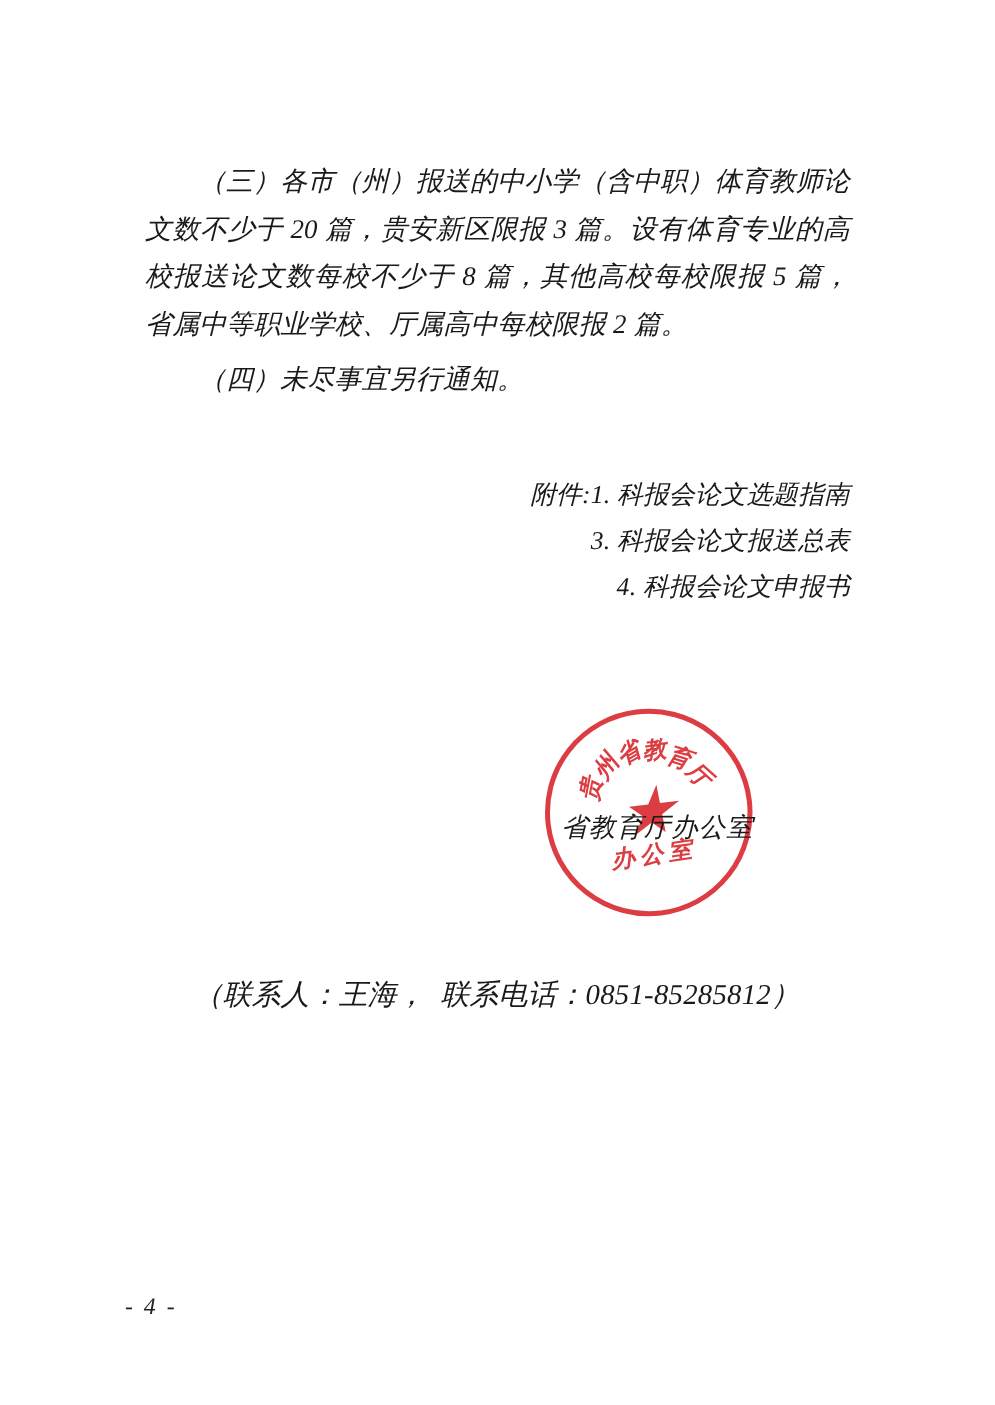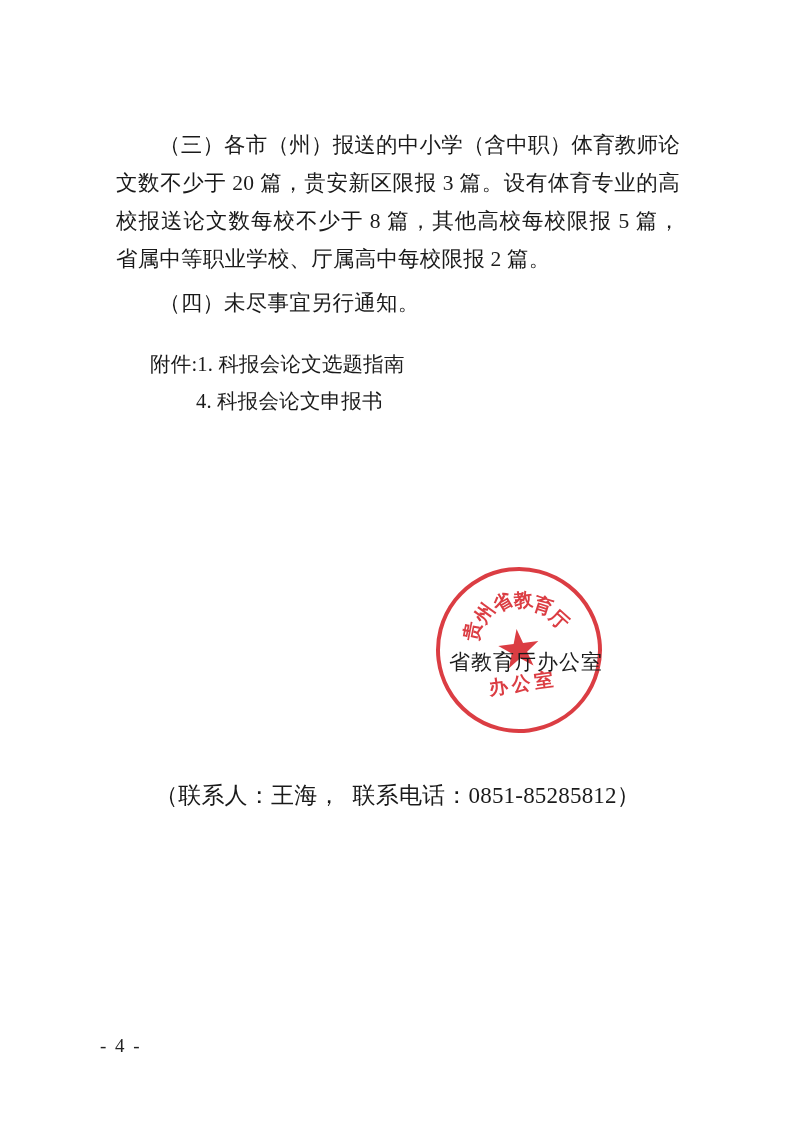--- a/index.html
+++ b/index.html
@@ -14,20 +14,21 @@
     font-family: "Liberation Serif", "DejaVu Serif", serif;
     color: #1a1a1a;
     overflow: hidden;
   }
 
   .page {
     position: absolute;
     top: 0; left: 0;
     width: 796px;
     height: 1124px;
+    font-style: italic;
   }
 
   .body-area {
     position: absolute;
     left: 116px;
     top: 126px;
     width: 564px;
   }
 
   p.para {
@@ -39,21 +40,22 @@
     text-align: justify;
     text-justify: inter-ideograph;
     white-space: normal;
   }
 
   .para-gap {
     height: 6px;
   }
 
   .attach-block {
-    margin-top: 24px;
+    margin-top: 56px;
+    text-align: right;
   }
 
   .attach-line {
     font-size: 20.5px;
     line-height: 37px;
     letter-spacing: 0.2px;
     white-space: pre;
   }
   .attach-line.first {
     padding-left: 34px;
@@ -166,20 +168,21 @@
 <div class="page">
 
   <div class="body-area">
 
     <p class="para">（三）各市（州）报送的中小学（含中职）体育教师论文数不少于 20 篇，贵安新区限报 3 篇。设有体育专业的高校报送论文数每校不少于 8 篇，其他高校每校限报 5 篇，省属中等职业学校、厅属高中每校限报 2 篇。</p>
     <div class="para-gap"></div>
     <p class="para">（四）未尽事宜另行通知。</p>
 
     <div class="attach-block">
       <div class="attach-line first"><span>附件:</span><span>1. 科报会论文选题指南</span></div>
+      <div class="attach-line rest">3. 科报会论文报送总表</div>
       <div class="attach-line rest">4. 科报会论文申报书</div>
     </div>
 
   </div>
 
   <div class="sign-zone">
 
     <div class="seal">
       <div class="seal-inner">
         <div class="seal-top-text">

